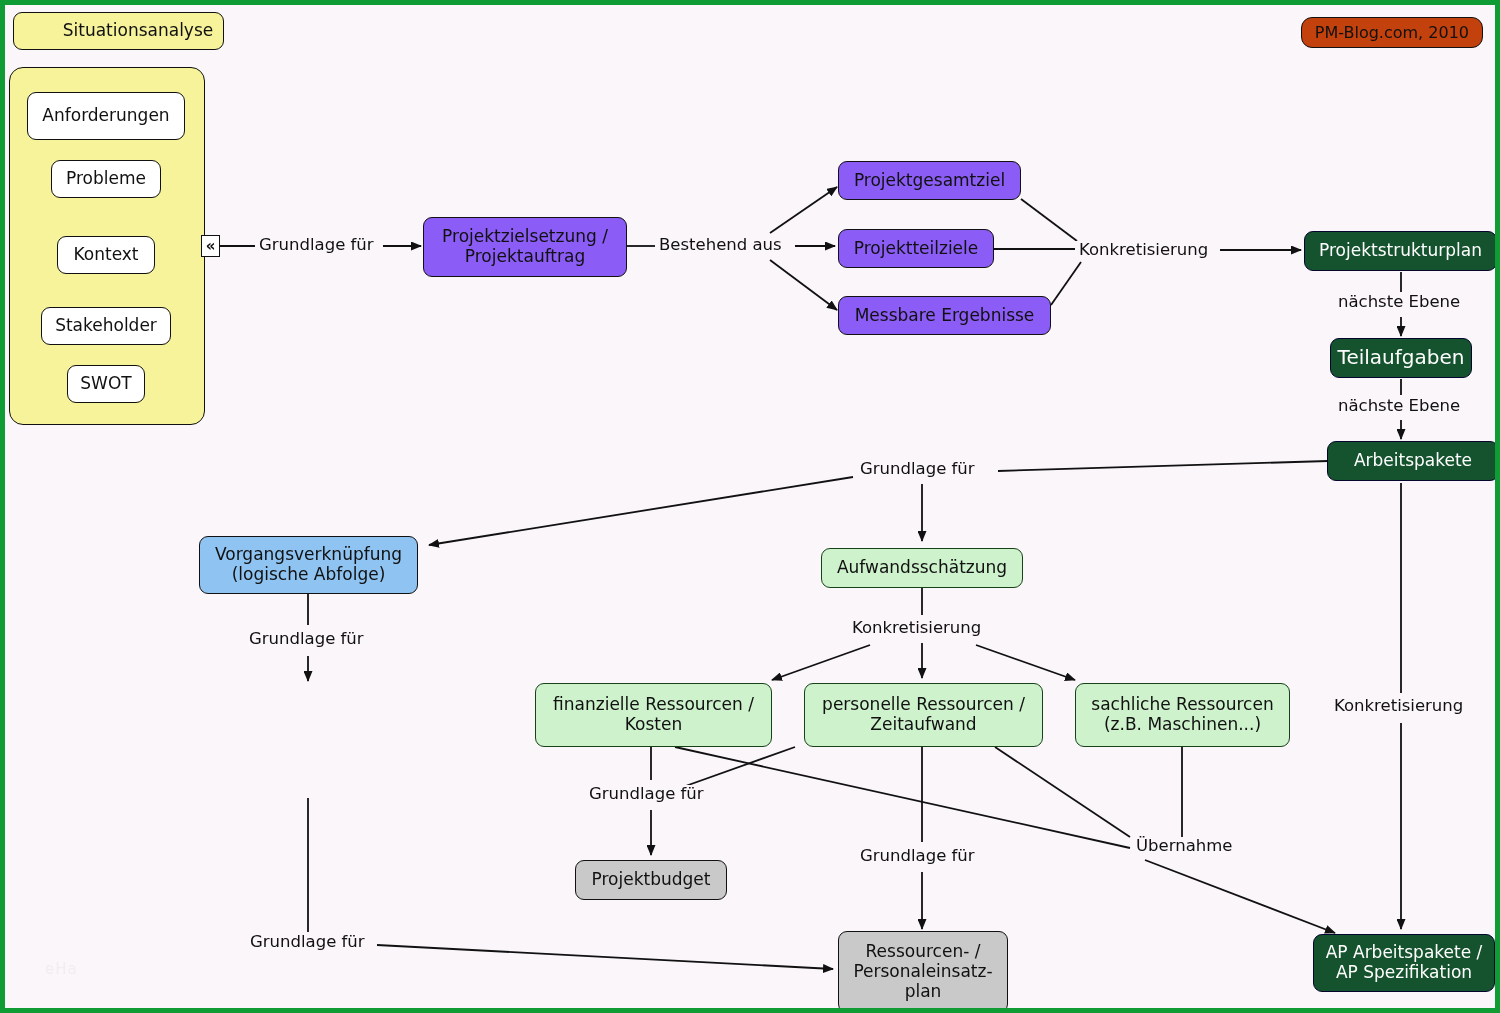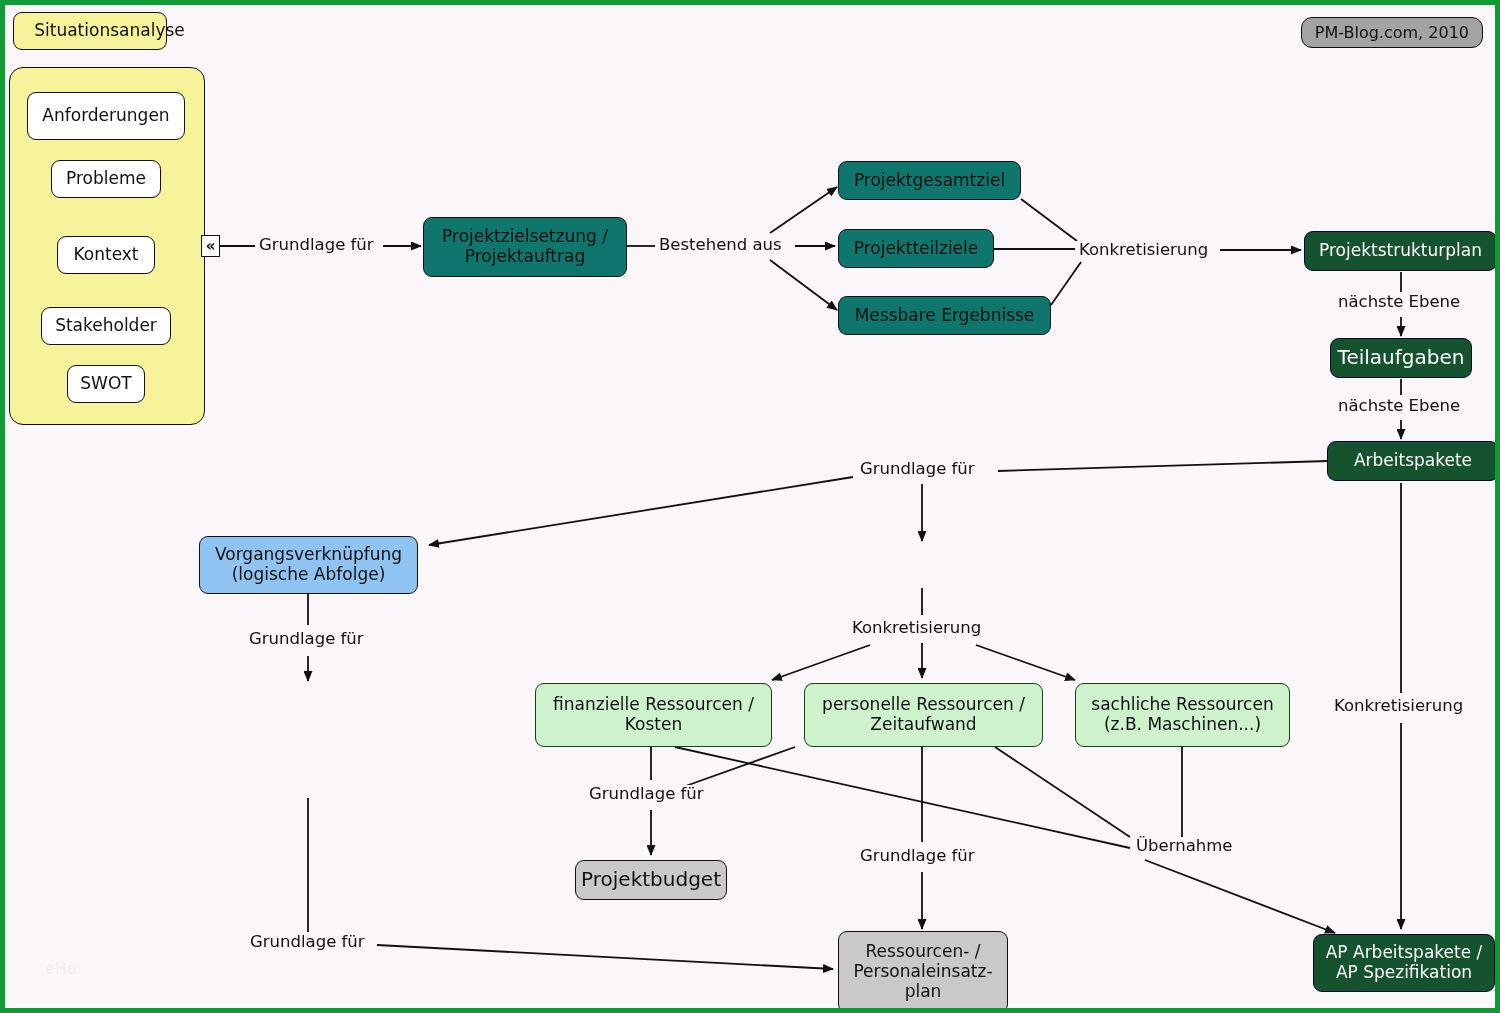--- a/index.html
+++ b/index.html
@@ -21,21 +21,21 @@
     text-align:center;
     border:1.6px solid #111;
     border-radius:9px;
     line-height:1.17;
     white-space:pre-line;
     padding:3px 9px;
   }
   .n-white{background:#ffffff;color:#111;}
   .n-yellow{background:#f7f39a;color:#111;}
   .n-yellow-grp{background:#f7f39a;color:#111;border-radius:14px;}
-  .n-orange{background:#0f766e;color:#111;}
+  .n-orange{background:#8b5cf6;color:#111;}
   .n-navy{background:#14532d;color:#ffffff;border-color:#05052e;}
   .n-blue{background:#8fc4f2;color:#111;}
   .n-green{background:#cdf2cc;color:#111;border-color:#16421a;}
   .n-grey{background:#c9c9c9;color:#111;}
   .lbl{
     position:absolute;
     font-size:16.5px;
     color:#111;
     background:#faf6fa;
     padding:0 4px;
@@ -48,21 +48,21 @@
     border:1.6px solid #111;
     background:#ffffff;
     display:flex;align-items:center;justify-content:center;
     font-size:15px;color:#111;font-weight:bold;
     box-sizing:border-box;
   }
   .stamp{
     position:absolute;
     border:1.6px solid #111;
     border-radius:11px;
-    background:#a3a3a3;
+    background:#c2410c;
     padding:5px 13px;
     font-size:16px;color:#111;
   }
   .wm{
     position:absolute;
     font-size:15px;
     color:#f1edf1;
     letter-spacing:1px;
   }
 </style>
@@ -132,21 +132,21 @@
 
       <line x1="1177" y1="742" x2="1177" y2="838"></line>
 
       <line x1="1140" y1="855" x2="1330" y2="928" marker-end="url(#ah)"></line>
 
       <line x1="303" y1="793" x2="303" y2="927"></line>
       <line x1="372" y1="940" x2="828" y2="964" marker-end="url(#ah)"></line>
     </g>
   </svg>
 
-  <div class="node n-yellow" style="left:8px;top:7px;width:154px;height:38px;font-size:17px;padding-left:48px;">Situationsanalyse</div>
+  <div class="node n-yellow" style="left:8px;top:7px;width:211px;height:38px;font-size:17px;padding-left:48px;">Situationsanalyse</div>
 
   <div class="node n-yellow-grp" style="left:4px;top:62px;width:196px;height:358px;display:block;"></div>
 
   <div class="node n-white" style="left:22px;top:87px;width:158px;height:48px;font-size:17px;">Anforderungen</div>
   <div class="node n-white" style="left:46px;top:155px;width:110px;height:38px;font-size:17px;">Probleme</div>
   <div class="node n-white" style="left:52px;top:231px;width:98px;height:38px;font-size:17px;">Kontext</div>
   <div class="node n-white" style="left:36px;top:302px;width:130px;height:38px;font-size:17px;">Stakeholder</div>
   <div class="node n-white" style="left:62px;top:360px;width:78px;height:38px;font-size:17px;">SWOT</div>
 
   <div class="chev" style="left:196px;top:230px;">«</div>
@@ -158,28 +158,29 @@
   <div class="node n-orange" style="left:833px;top:224px;width:156px;height:39px;font-size:17px;">Projektteilziele</div>
   <div class="node n-orange" style="left:833px;top:291px;width:213px;height:39px;font-size:17px;">Messbare Ergebnisse</div>
 
   <div class="node n-navy" style="left:1299px;top:226px;width:193px;height:40px;font-size:17px;">Projektstrukturplan</div>
   <div class="node n-navy" style="left:1325px;top:333px;width:142px;height:40px;font-size:20px;">Teilaufgaben</div>
   <div class="node n-navy" style="left:1322px;top:436px;width:172px;height:40px;font-size:17px;">Arbeitspakete</div>
 
   <div class="node n-blue" style="left:194px;top:531px;width:219px;height:58px;font-size:17px;">Vorgangsverknüpfung
 (logische Abfolge)</div>
 
+  <div class="node n-green" style="left:816px;top:543px;width:202px;height:40px;font-size:17px;">Aufwandsschätzung</div>
   <div class="node n-green" style="left:530px;top:678px;width:237px;height:64px;font-size:17px;">finanzielle Ressourcen /
 Kosten</div>
   <div class="node n-green" style="left:799px;top:678px;width:239px;height:64px;font-size:17px;">personelle Ressourcen /
 Zeitaufwand</div>
   <div class="node n-green" style="left:1070px;top:678px;width:215px;height:64px;font-size:17px;">sachliche Ressourcen
 (z.B. Maschinen...)</div>
 
-  <div class="node n-grey" style="left:570px;top:855px;width:152px;height:40px;font-size:20px;">Projektbudget</div>
+  <div class="node n-grey" style="left:570px;top:855px;width:152px;height:40px;font-size:17px;">Projektbudget</div>
   <div class="node n-grey" style="left:833px;top:926px;width:170px;height:82px;font-size:17px;">Ressourcen- /
 Personaleinsatz-
 plan</div>
 
   <div class="node n-navy" style="left:1308px;top:929px;width:182px;height:58px;font-size:17px;">AP Arbeitspakete /
 AP Spezifikation</div>
 
   <div class="lbl" style="left:250px;top:231px;">Grundlage für</div>
   <div class="lbl" style="left:650px;top:231px;">Bestehend aus</div>
   <div class="lbl" style="left:1070px;top:236px;">Konkretisierung</div>

